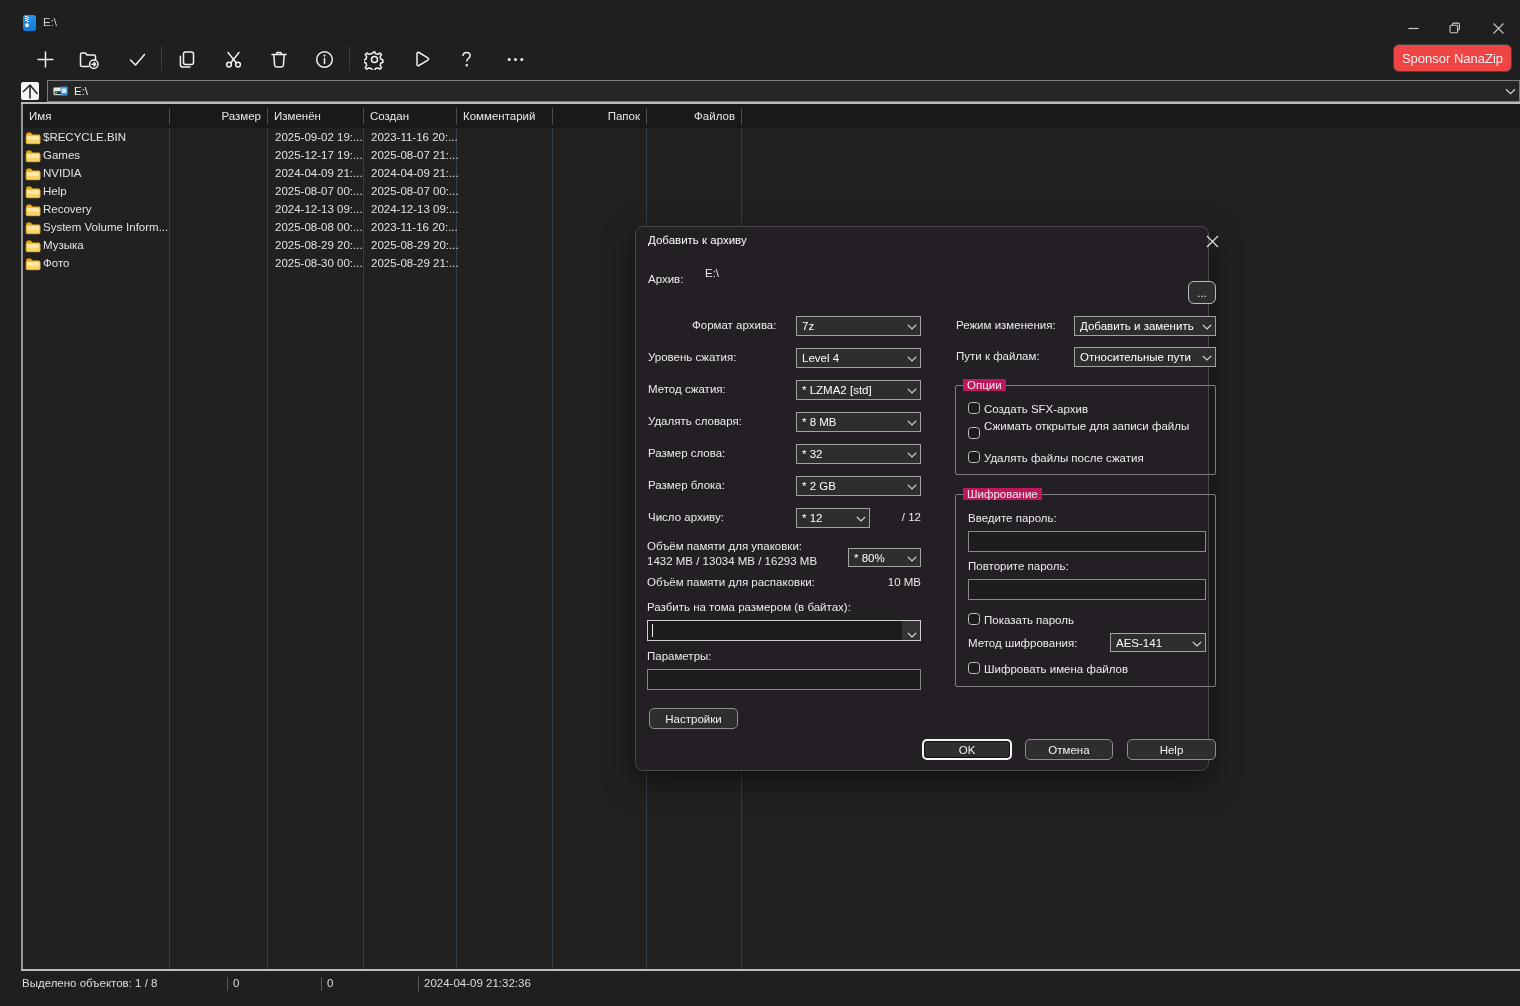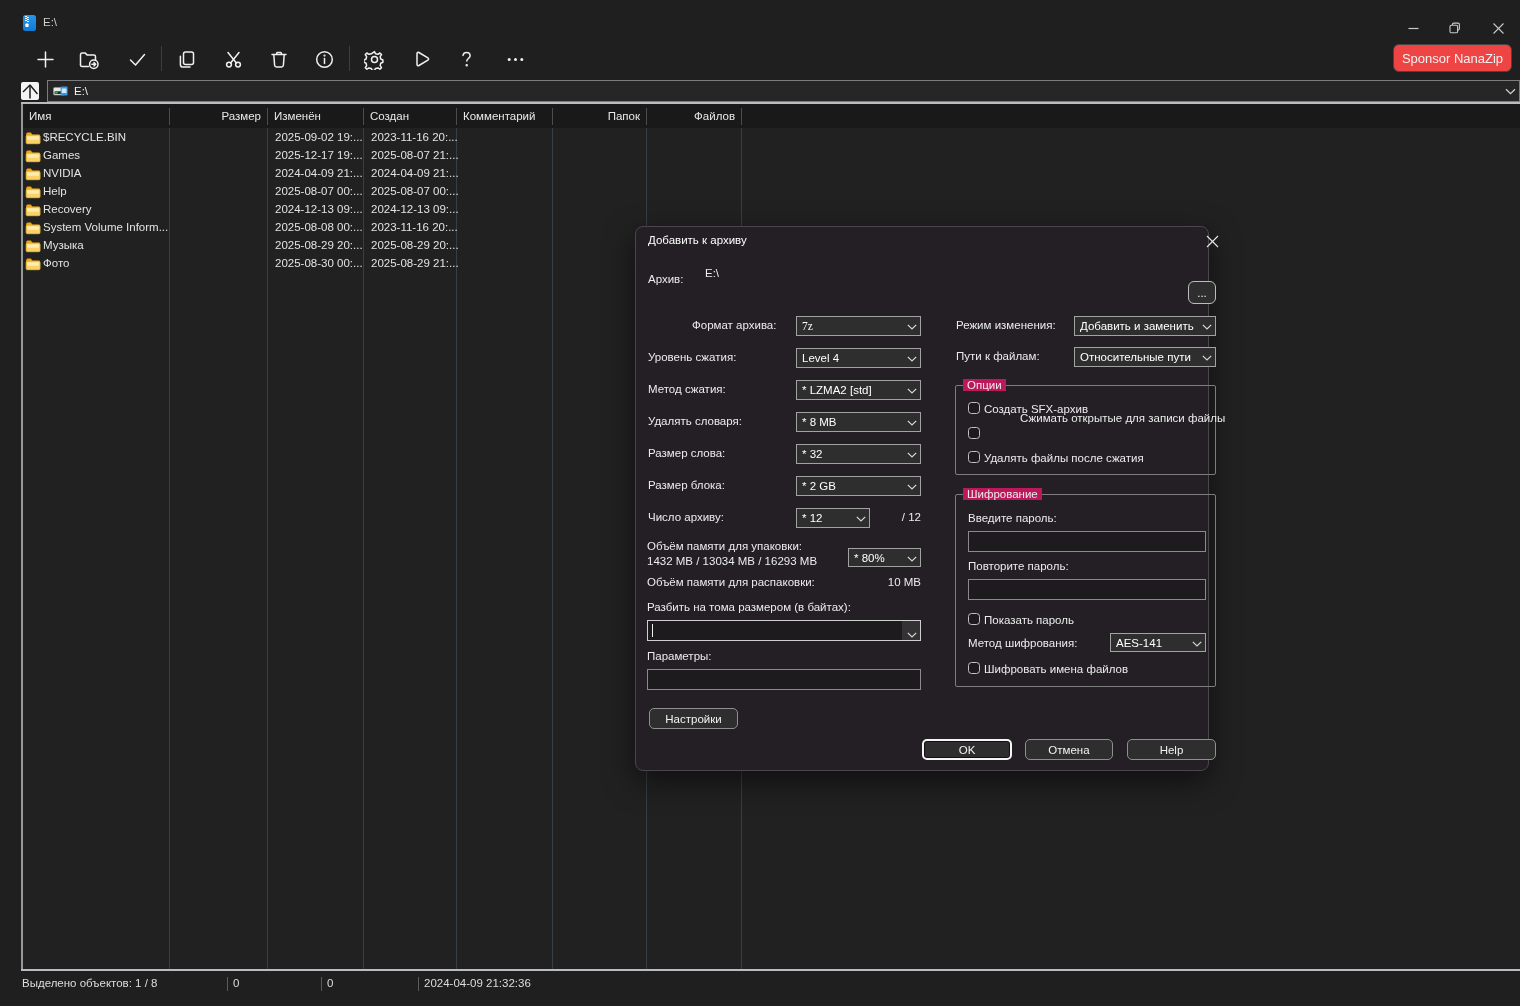--- a/index.html
+++ b/index.html
@@ -356,21 +356,21 @@
           <line x1="12" y1="1" x2="1" y2="12"></line>
         </svg>
     </div>
 
     <div class="abs dlabel" style="left:12px; top:46px">Архив:</div>
     <div class="abs dlabel" style="left:69px; top:40px">E:\</div>
     <div class="abs dbtn" style="left:552px; top:54px; width:28px; height:23px; border-radius:6px; border-color:#bcbcbc">...</div>
 
     <div id="dlg-left-rows">
         <div class="abs dlabel" style="left: 12px; top: 92px; margin-left: 44px;">Формат архива:</div>
-        <div class="abs combo" style="left: 160px; top: 89px; width: 125px; height: 20px; font-family: Liberation Serif, serif;">
+        <div class="abs combo" style="left: 160px; top: 89px; width: 125px; height: 20px;">
           <span class="cval">7z</span>
           <span class="chev"><svg width="10" height="6" viewBox="0 0 10 6" fill="none" stroke="currentColor" stroke-width="1.2">
               <polyline points="0.8,0.8 5,5 9.2,0.8"></polyline>
             </svg></span>
         </div>
         <div class="abs dlabel" style="left: 12px; top: 124px;">Уровень сжатия:</div>
         <div class="abs combo" style="left: 160px; top: 121px; width: 125px; height: 20px;">
           <span class="cval">Level 4</span>
           <span class="chev"><svg width="10" height="6" viewBox="0 0 10 6" fill="none" stroke="currentColor" stroke-width="1.2">
               <polyline points="0.8,0.8 5,5 9.2,0.8"></polyline>
@@ -459,21 +459,21 @@
             </svg></span>
         </div>
       </div>
 
     <div class="abs gbox" style="left:319px; top:158px; width:261px; height:90px">
       <span class="gtitle">Опции</span>
       <div id="options-checkboxes">
           <div class="cbx" style="left: 12px; top: 16px;"></div>
           <div class="abs dlabel" style="left: 28px; top: 17px;">Создать SFX-архив</div>
           <div class="cbx" style="left: 12px; top: 40.5px;"></div>
-          <div class="abs dlabel" style="left: 28px; top: 26px; margin-left: 36px;">Сжимать открытые для записи файлы</div>
+          <div class="abs dlabel" style="left: 28px; top: 34px;">Сжимать открытые для записи файлы</div>
           <div class="cbx" style="left: 12px; top: 65px;"></div>
           <div class="abs dlabel" style="left: 28px; top: 66px;">Удалять файлы после сжатия</div>
         </div>
     </div>
 
     <div class="abs gbox" style="left:319px; top:267px; width:261px; height:193px">
       <span class="gtitle">Шифрование</span>
       <div class="abs dlabel" style="left:12px; top:17px">Введите пароль:</div>
       <div class="abs tfield" style="left:12px; top:36px; width:238px; height:21px"></div>
       <div class="abs dlabel" style="left:12px; top:65px">Повторите пароль:</div>

